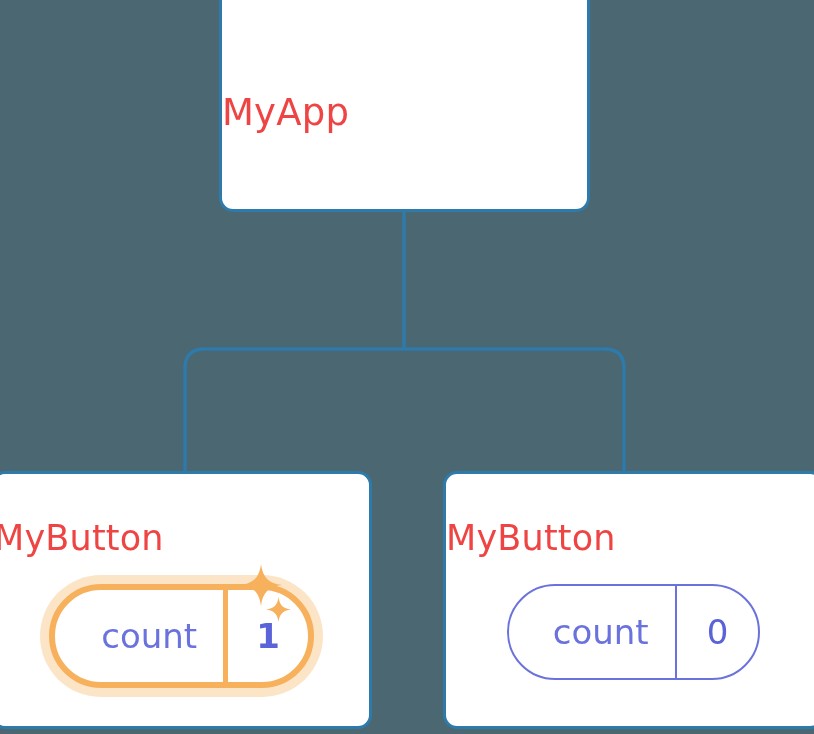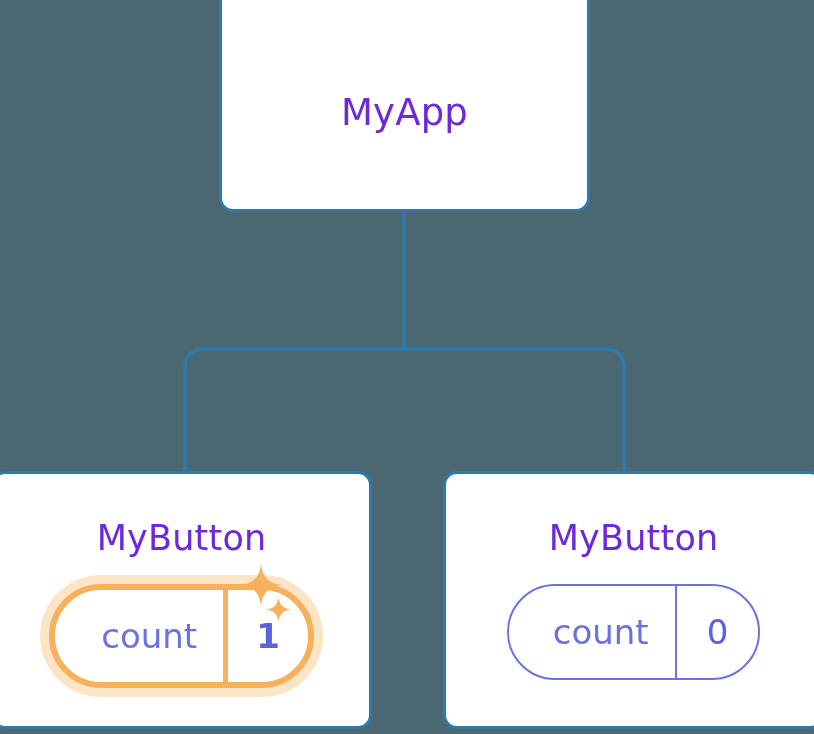--- a/index.html
+++ b/index.html
@@ -60,22 +60,22 @@
     top: 471px;
     width: 381px;
     height: 258px;
   }
 
   
   .card-title {
     position: absolute;
     left: 0;
     width: 100%;
-    text-align: center;
-    color: #6d28d9;
+    text-align: left;
+    color: #ef4444;
     font-size: 37px;
     font-weight: 400;
     letter-spacing: 0.2px;
     white-space: nowrap;
   }
 
   #card-app .card-title {
     top: 134px;
   }
 

